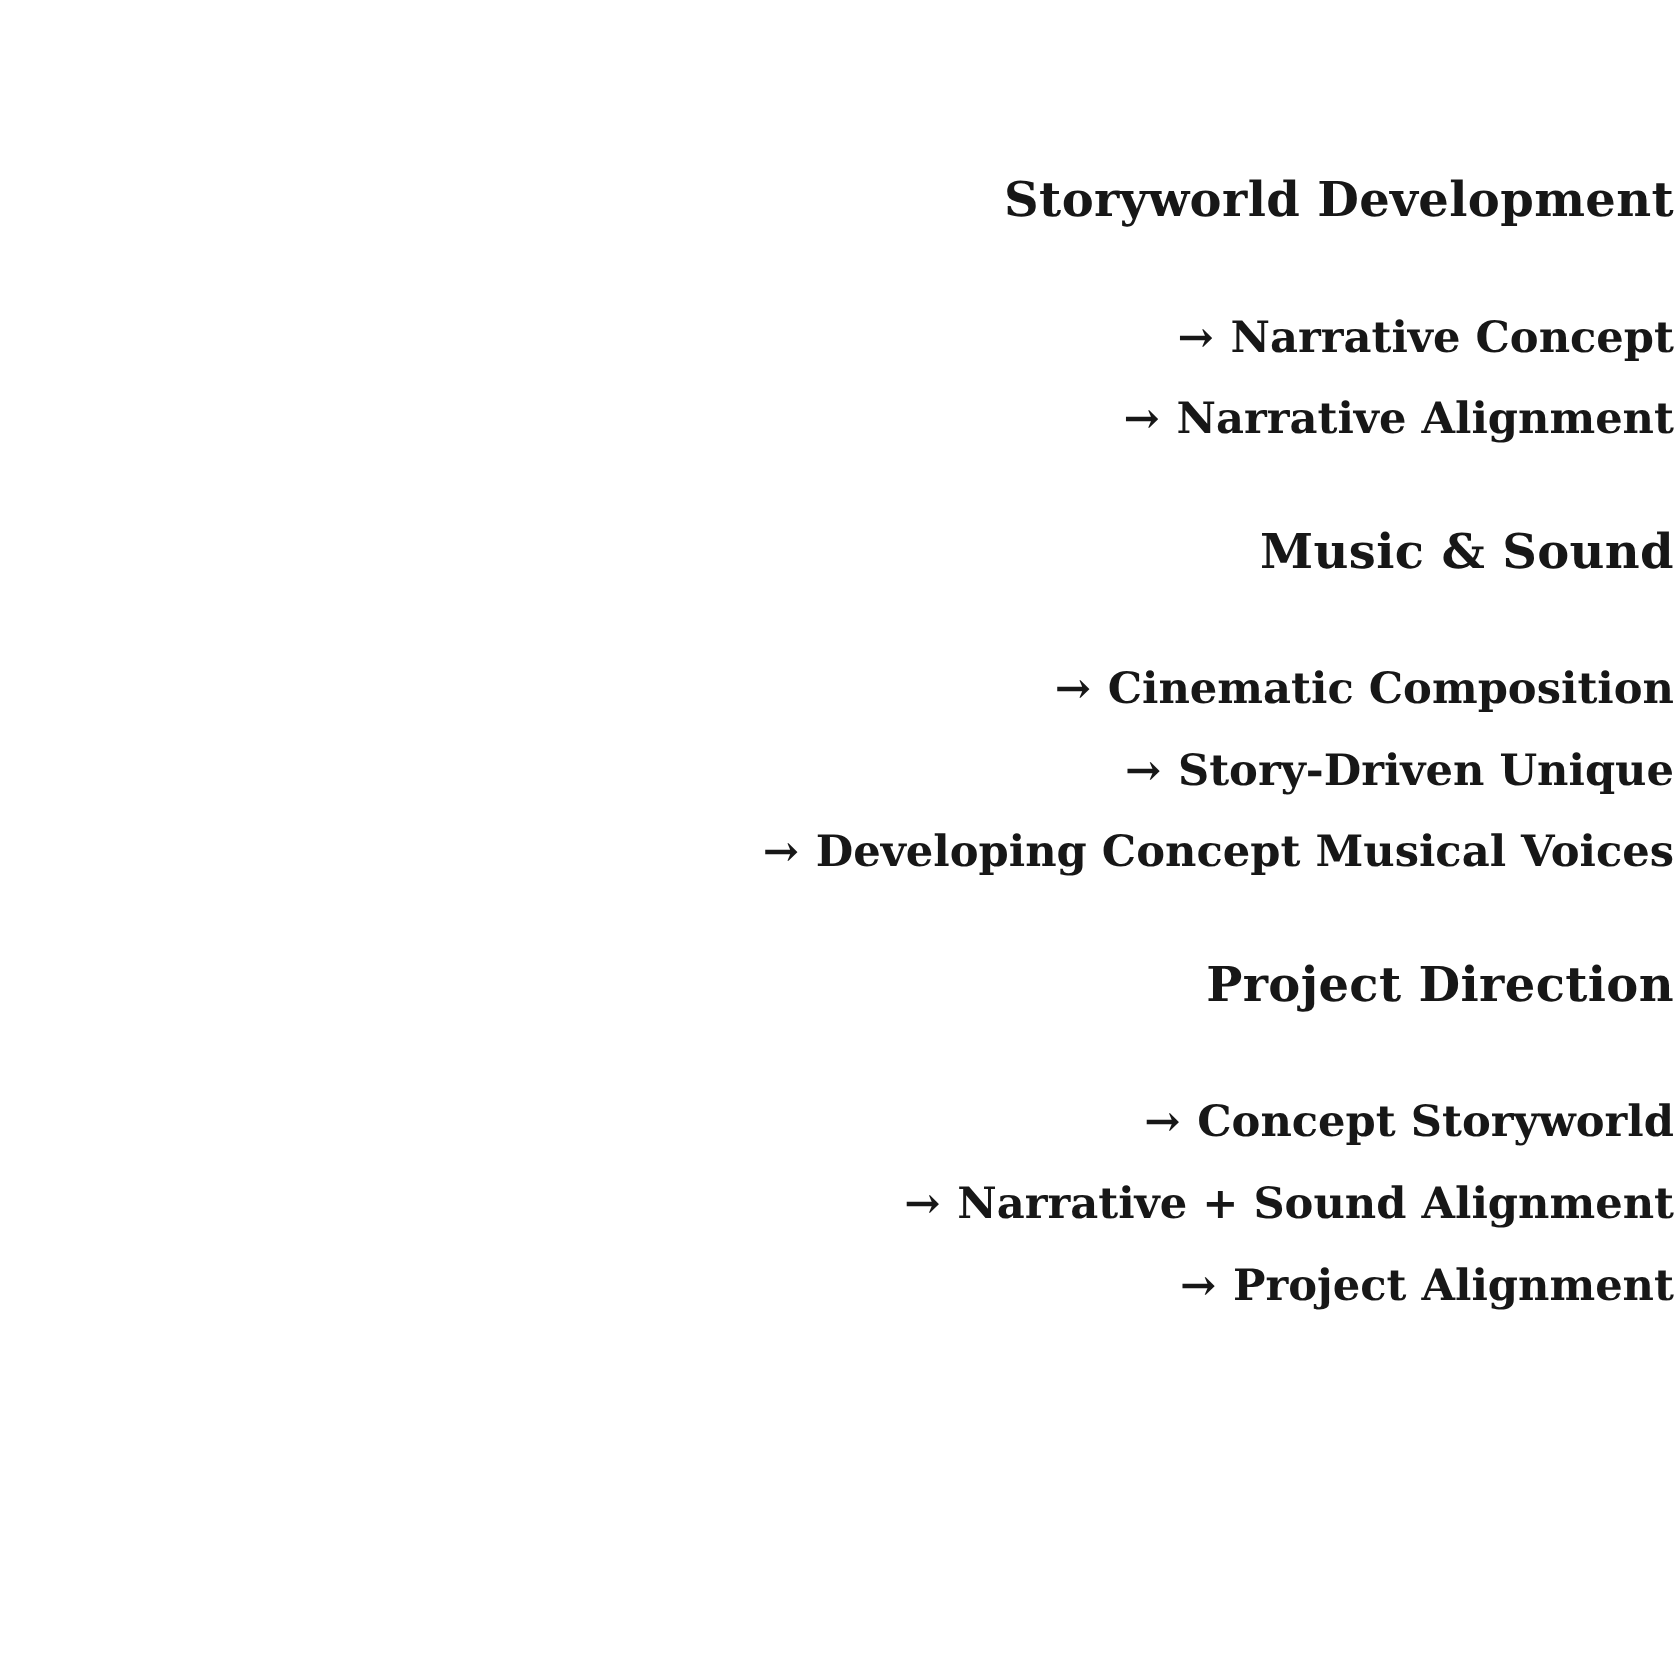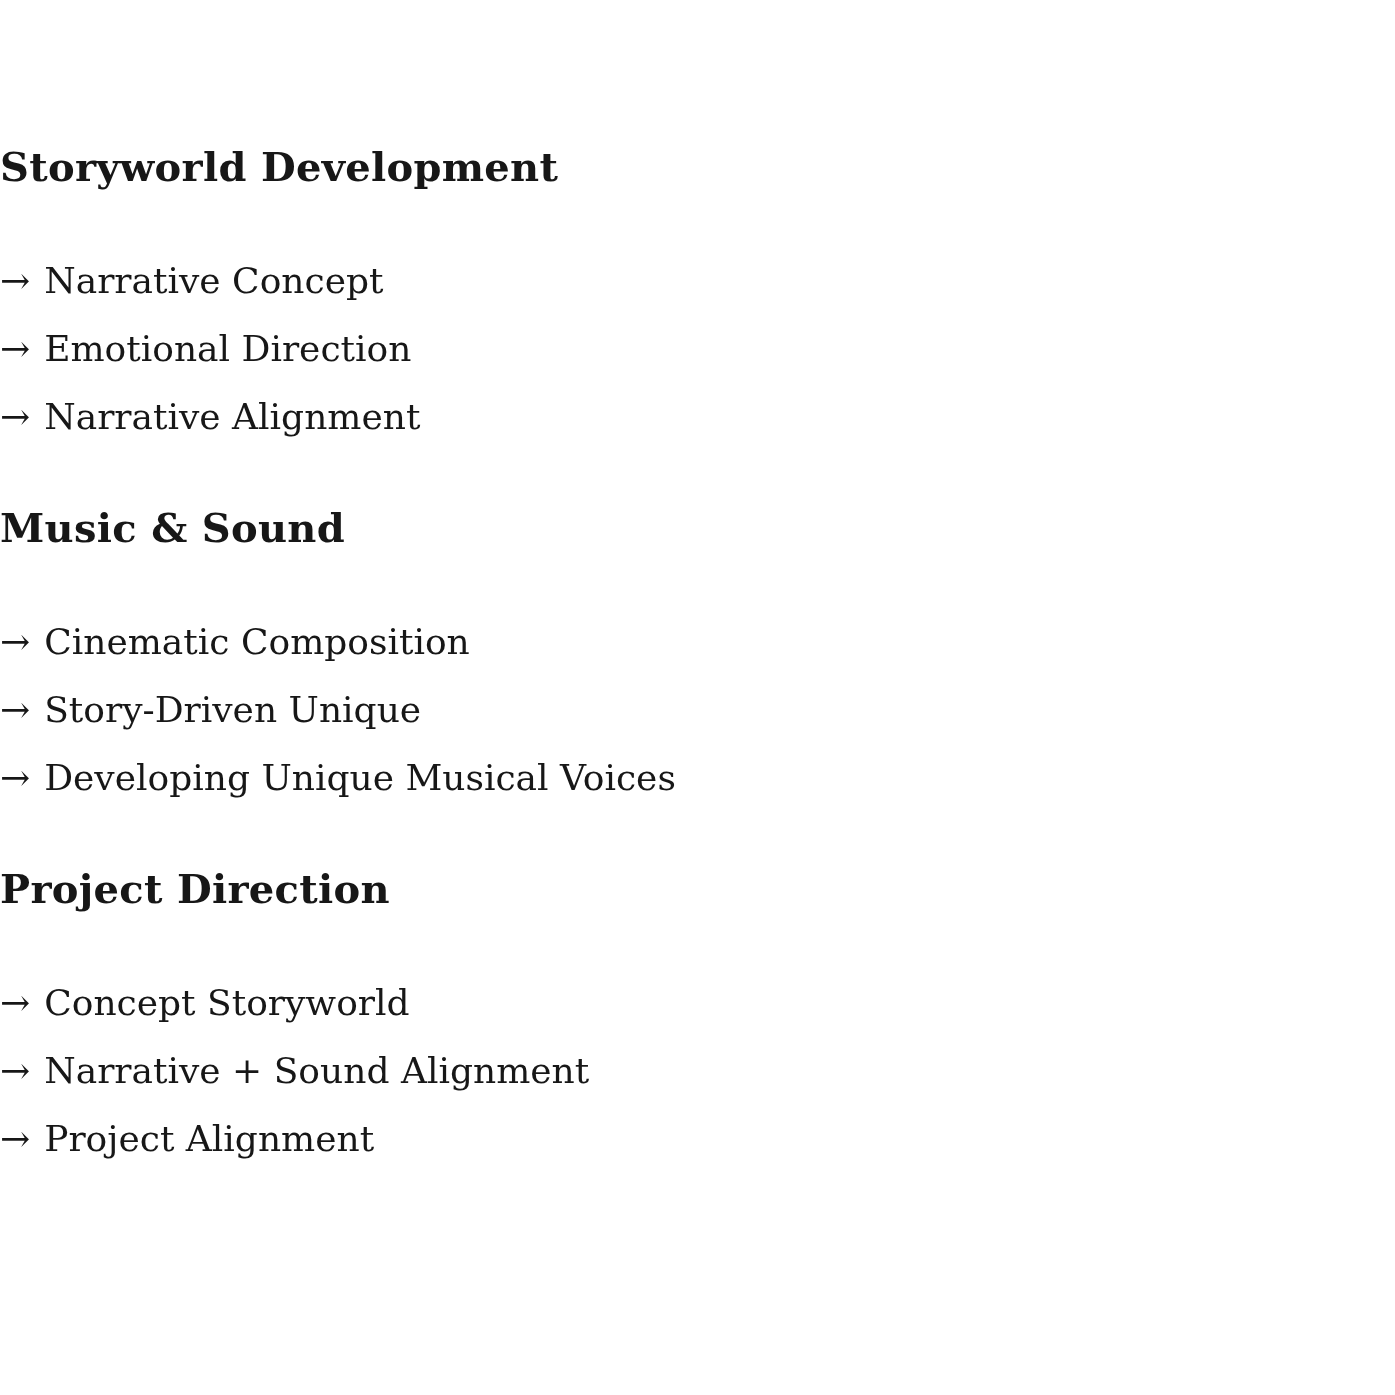--- a/index.html
+++ b/index.html
@@ -13,38 +13,39 @@
     background: #ffffff;
     color: #171717;
     font-family: "DejaVu Serif", "Liberation Serif", serif;
     overflow: hidden;
   }
   .page {
     width: 100%;
     height: 100%;
     box-sizing: border-box;
     padding-top: 147px;
-    text-align: left;
+    text-align: right;
   }
   .section-title {
     font-size: 40px;
     line-height: 40px;
     font-weight: bold;
     margin: 0;
     letter-spacing: 0.3px;
   }
   .section-list {
     list-style: none;
     margin: 60px 0 57px 0;
     padding: 0;
   }
   .section-item {
     font-size: 36px;
     line-height: 68px;
     white-space: nowrap;
+    font-weight: bold;
   }
   .arrow {
     display: inline-block;
     margin-right: 14px;
   }
   .last-section .section-list {
     margin-bottom: 0;
   }
 </style>
 </head>
@@ -52,39 +53,36 @@
 
 <main class="page">
 
   <section>
     <h2 class="section-title">Storyworld Development</h2>
     <ul class="section-list">
       <li class="section-item">
         <span class="arrow">→</span><span>Narrative Concept</span>
       </li>
       <li class="section-item">
-        <span class="arrow">→</span><span>Emotional Direction</span>
-      </li>
-      <li class="section-item">
         <span class="arrow">→</span><span>Narrative Alignment</span>
       </li>
     </ul>
   </section>
 
   <section>
     <h2 class="section-title">Music &amp; Sound</h2>
     <ul class="section-list">
       <li class="section-item">
         <span class="arrow">→</span><span>Cinematic Composition</span>
       </li>
       <li class="section-item">
         <span class="arrow">→</span><span>Story-Driven Unique</span>
       </li>
       <li class="section-item">
-        <span class="arrow">→</span><span>Developing Unique Musical Voices</span>
+        <span class="arrow">→</span><span>Developing Concept Musical Voices</span>
       </li>
     </ul>
   </section>
 
   <section class="last-section">
     <h2 class="section-title">Project Direction</h2>
     <ul class="section-list">
       <li class="section-item">
         <span class="arrow">→</span><span>Concept Storyworld</span>
       </li>

